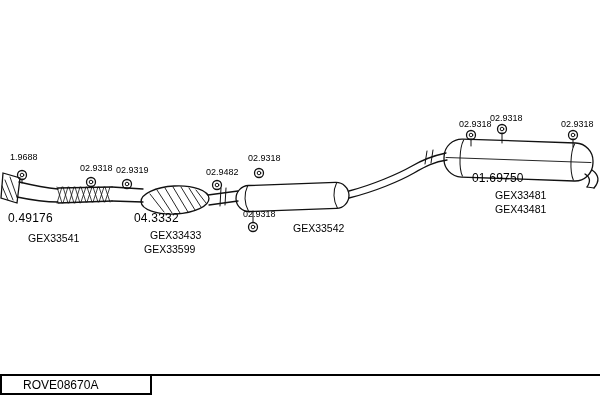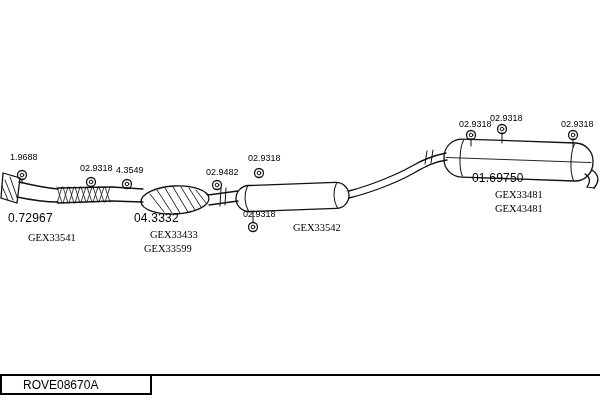--- a/index.html
+++ b/index.html
@@ -4,21 +4,21 @@
 <style>
   html,body{margin:0;padding:0;background:#fff;}
   .stage{
     position:relative;width:600px;height:400px;background:#ffffff;
     font-family:"Liberation Sans",sans-serif;color:#000;overflow:hidden;
   }
   .stage svg{position:absolute;left:0;top:0;}
   .lbl{position:absolute;white-space:nowrap;line-height:1;}
   .mount-lbl{font-size:9px;}
   .part-num{font-size:12px;letter-spacing:.2px;}
-  .part-ref{font-size:10.5px;font-family:Liberation Serif, serif;}
+  .part-ref{font-size:10.5px;}
   .bottom-rule{
     position:absolute;left:0;top:374px;width:600px;height:0;
     border-top:2px solid #000;
   }
   .code-box{
     position:absolute;left:0;top:374px;width:152px;height:21px;
     border:2px solid #000;box-sizing:border-box;
     display:flex;align-items:center;padding-left:21px;
     font-size:12px;background:#fff;
   }
@@ -158,29 +158,29 @@
         <circle cx="217" cy="185" r="1.8" stroke-width="1"></circle>
     </g>
     <g>
       <circle cx="259" cy="173" r="4.5"></circle>
         <circle cx="259" cy="173" r="1.8" stroke-width="1"></circle>
     </g>
   </svg>
 
   <div class="lbl mount-lbl" style="left:10px;top:153px">1.9688</div>
   <div class="lbl mount-lbl" style="left:80px;top:164px">02.9318</div>
-  <div class="lbl mount-lbl" style="left:116px;top:166px">4.3549</div>
+  <div class="lbl mount-lbl" style="left:116px;top:166px">02.9319</div>
   <div class="lbl mount-lbl" style="left:206px;top:168px">02.9482</div>
   <div class="lbl mount-lbl" style="left:248px;top:154px">02.9318</div>
   <div class="lbl mount-lbl" style="left:243px;top:210px">02.9318</div>
   <div class="lbl mount-lbl" style="left:459px;top:120px">02.9318</div>
   <div class="lbl mount-lbl" style="left:490px;top:114px">02.9318</div>
   <div class="lbl mount-lbl" style="left:561px;top:120px">02.9318</div>
 
-  <div class="lbl part-num" style="left:8px;top:212px">0.72967</div>
+  <div class="lbl part-num" style="left:8px;top:212px">0.49176</div>
   <div class="lbl part-ref" style="left:28px;top:233px">GEX33541</div>
 
   <div class="lbl part-num" style="left:134px;top:212px">04.3332</div>
   <div class="lbl part-ref" style="left:150px;top:230px">GEX33433</div>
   <div class="lbl part-ref" style="left:144px;top:244px">GEX33599</div>
 
   <div class="lbl part-ref" style="left:293px;top:223px">GEX33542</div>
 
   <div class="lbl part-num" style="left:472px;top:172px">01.69750</div>
   <div class="lbl part-ref" style="left:495px;top:190px">GEX33481</div>

